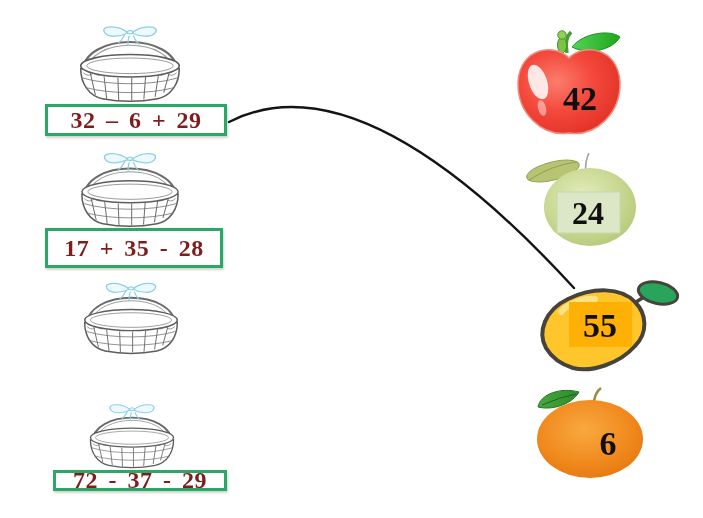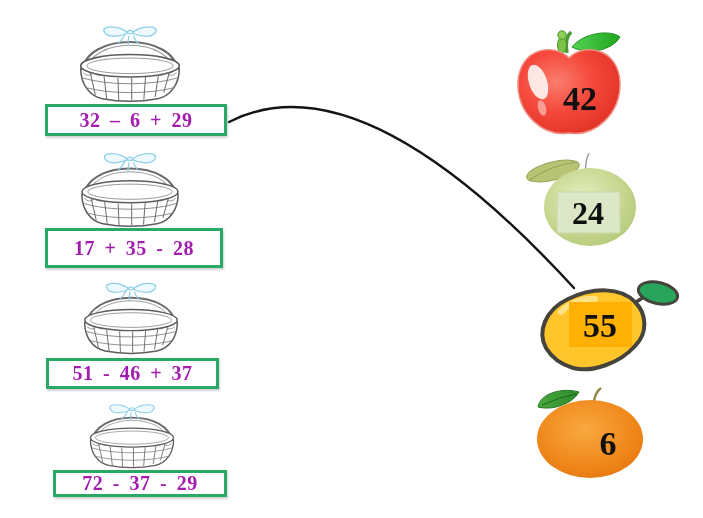--- a/index.html
+++ b/index.html
@@ -4,21 +4,21 @@
 <style>
   html,body{margin:0;padding:0;background:#ffffff;}
   .page{
     position:relative;width:703px;height:518px;background:#ffffff;overflow:hidden;
     font-family:"Liberation Serif","DejaVu Serif",serif;
   }
   .abs{position:absolute;}
   .expr-box{
     position:absolute;display:flex;align-items:center;justify-content:center;
     background:#ffffff;border:3px solid #2aa866;box-sizing:border-box;
-    font-weight:bold;font-size:20px;color:#a21caf;letter-spacing:.5px;word-spacing:4px;
+    font-weight:bold;font-size:24px;color:#7f1d1d;letter-spacing:.5px;word-spacing:4px;
     box-shadow:1px 2px 2px rgba(0,0,0,.18);
   }
   svg{display:block;}
   .fruit-num{
     font-family:"Liberation Serif","DejaVu Serif",serif;
     font-weight:bold;fill:#101010;
   }
   #connector{pointer-events:none;}
 </style>
 </head>
@@ -64,26 +64,25 @@
   <div class="expr-box" style="left:45px;top:104px;width:182px;height:32px">32 – 6 + 29</div>
 
   <svg class="abs" style="left:66px;top:147px" width="128" height="81" viewBox="0 0 140 96">
       <use href="#basket-shape"></use>
     </svg>
   <div class="expr-box" style="left:45px;top:228px;width:178px;height:40px">17 + 35 - 28</div>
 
   <svg class="abs" style="left:68px;top:277px" width="126" height="78" viewBox="0 0 140 96">
       <use href="#basket-shape"></use>
     </svg>
-  <div class="expr-box" style="left:46px;top:358px;width:173px;height:31px">51 - 46 + 37</div>
 
   <svg class="abs" style="left:70px;top:399px" width="124" height="70" viewBox="0 0 140 96">
       <use href="#basket-shape"></use>
     </svg>
-  <div class="expr-box" style="left:53px;top:470px;width:174px;height:27px">72 - 37 - 29</div>
+  <div class="expr-box" style="left:53px;top:470px;width:174px;height:21px">72 - 37 - 29</div>
 
   <svg class="abs" style="left:510px;top:26px" width="118" height="114" viewBox="0 0 118 114">
     <defs>
       <radialGradient id="gradRed" cx="38%" cy="38%" r="78%">
         <stop offset="0%" stop-color="#fb7d6d"></stop>
         <stop offset="45%" stop-color="#f4493c"></stop>
         <stop offset="100%" stop-color="#dd2b20"></stop>
       </radialGradient>
       <linearGradient id="gradLeafR" x1="0" y1="0" x2="1" y2="0">
         <stop offset="0%" stop-color="#54d354"></stop>

